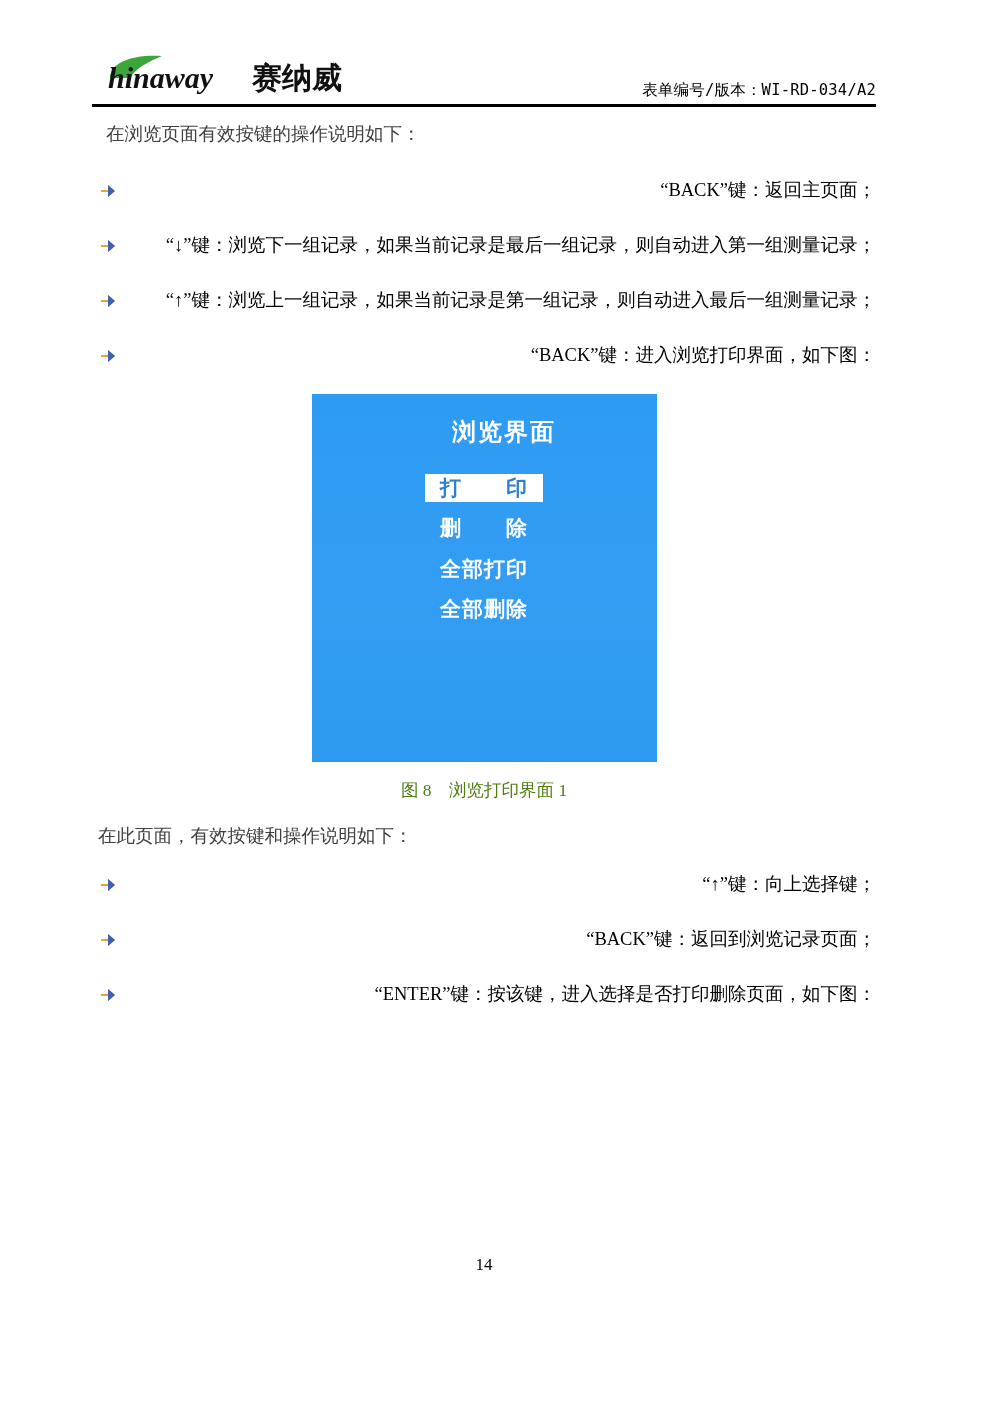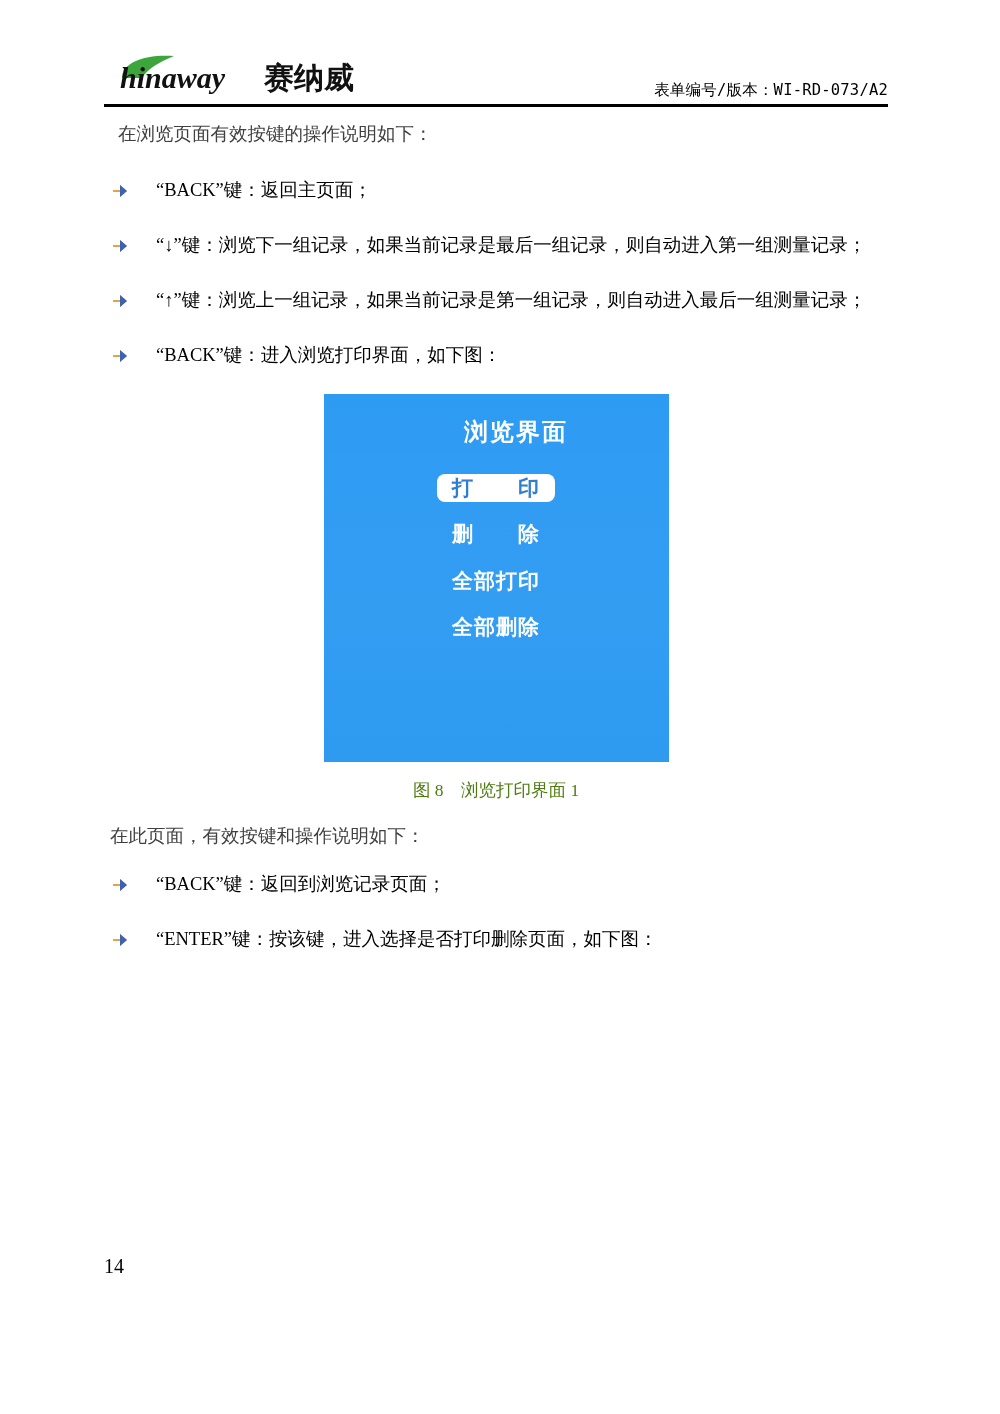--- a/index.html
+++ b/index.html
@@ -13,21 +13,21 @@
   .page {
     position: relative;
     width: 1000px;
     height: 1414px;
     background: #ffffff;
     margin: 0 auto;
     overflow: hidden;
   }
   .page-inner {
     position: absolute;
-    left: 104px;
+    left: 92px;
     top: 0;
     width: 784px;
     height: 1178px;
   }
 
   
   .header {
     position: absolute;
     left: 0;
     top: 46px;
@@ -85,20 +85,21 @@
     margin-bottom: 16px;
   }
 
   .bullet-row {
     position: relative;
     padding-left: 52px;
     margin-bottom: 22px;
     font-size: 18.5px;
     line-height: 1.78;
     color: #000;
+    text-align: right;
   }
   .bullet-mark {
     position: absolute;
     left: 6px;
     top: 5px;
     width: 20px;
     height: 20px;
   }
 
   
@@ -127,67 +128,67 @@
     margin-left: 20px;
   }
   .menu {
     position: absolute;
     left: 0;
     top: 80px;
     width: 100%;
   }
   .menu-item {
     width: 118px;
-    margin: 0 auto 18px auto;
+    margin: 0 auto 12px auto;
     text-align: center;
     color: #ffffff;
     font-size: 21px;
     font-weight: bold;
     letter-spacing: 1px;
     line-height: 1.35;
     font-family: "Liberation Serif", serif;
-    border-radius: 8px;
   }
   .menu-item.selected {
     background: #ffffff;
     color: #2f7fd0;
   }
   .fig-caption {
     text-align: center;
     font-size: 17.5px;
     color: #4d7c0f;
     margin-top: 16px;
     margin-bottom: 18px;
   }
 
   
   .page-number {
     position: absolute;
     left: 0;
     top: 1255px;
     width: 784px;
-    font-size: 20px;
+    text-align: center;
+    font-size: 17px;
     color: #000;
   }
 </style>
 </head>
 <body>
 
 <div class="page">
   <div class="page-inner">
 
     <div class="header">
       <div class="logo">
         <svg class="logo-svg" width="280" height="52" viewBox="0 0 280 52" xmlns="http://www.w3.org/2000/svg">
           <path d="M10 30 C10 14, 34 6, 62 8 C48 14, 36 20, 30 30 Z" fill="#3ca63c"></path>
           <text x="8" y="40" font-family="Liberation Serif, serif" font-style="italic" font-size="30" font-weight="bold" fill="#111">hinaway</text>
           <text x="152" y="40" font-family="Liberation Serif, serif" font-size="30" font-weight="bold" fill="#111">赛纳威</text>
         </svg>
       </div>
-      <div class="doc-code">表单编号/版本：WI-RD-073/A2</div>
+      <div class="doc-code">表单编号/版本：WI-RD-034/A2</div>
       <div class="header-rule"></div>
     </div>
 
     <div class="body">
 
       <p class="para intro">在浏览页面有效按键的操作说明如下：</p>
 
       <div class="bullet-row">
         <span class="bullet-mark">
           <svg width="20" height="20" viewBox="0 0 20 20" xmlns="http://www.w3.org/2000/svg">
@@ -237,20 +238,29 @@
             <div class="menu-item">全部打印</div>
             <div class="menu-item">全部删除</div>
           </div>
         </div>
         <div class="fig-caption">图 8　浏览打印界面 1</div>
       </div>
 
       <p class="para bold-line">在此页面，有效按键和操作说明如下：</p>
 
 
+      <div class="bullet-row">
+        <span class="bullet-mark">
+          <svg width="20" height="20" viewBox="0 0 20 20" xmlns="http://www.w3.org/2000/svg">
+            <path d="M3 9 L10 9 L10 4 L17 10 L10 16 L10 11 L3 11 Z" fill="#e8a33d"></path>
+            <path d="M10 4 L17 10 L10 16 Z" fill="#3c62b5"></path>
+          </svg>
+        </span>
+        <span>“↑”键：向上选择键；</span>
+      </div>
 
       <div class="bullet-row">
         <span class="bullet-mark">
           <svg width="20" height="20" viewBox="0 0 20 20" xmlns="http://www.w3.org/2000/svg">
             <path d="M3 9 L10 9 L10 4 L17 10 L10 16 L10 11 L3 11 Z" fill="#e8a33d"></path>
             <path d="M10 4 L17 10 L10 16 Z" fill="#3c62b5"></path>
           </svg>
         </span>
         <span>“BACK”键：返回到浏览记录页面；</span>
       </div>

